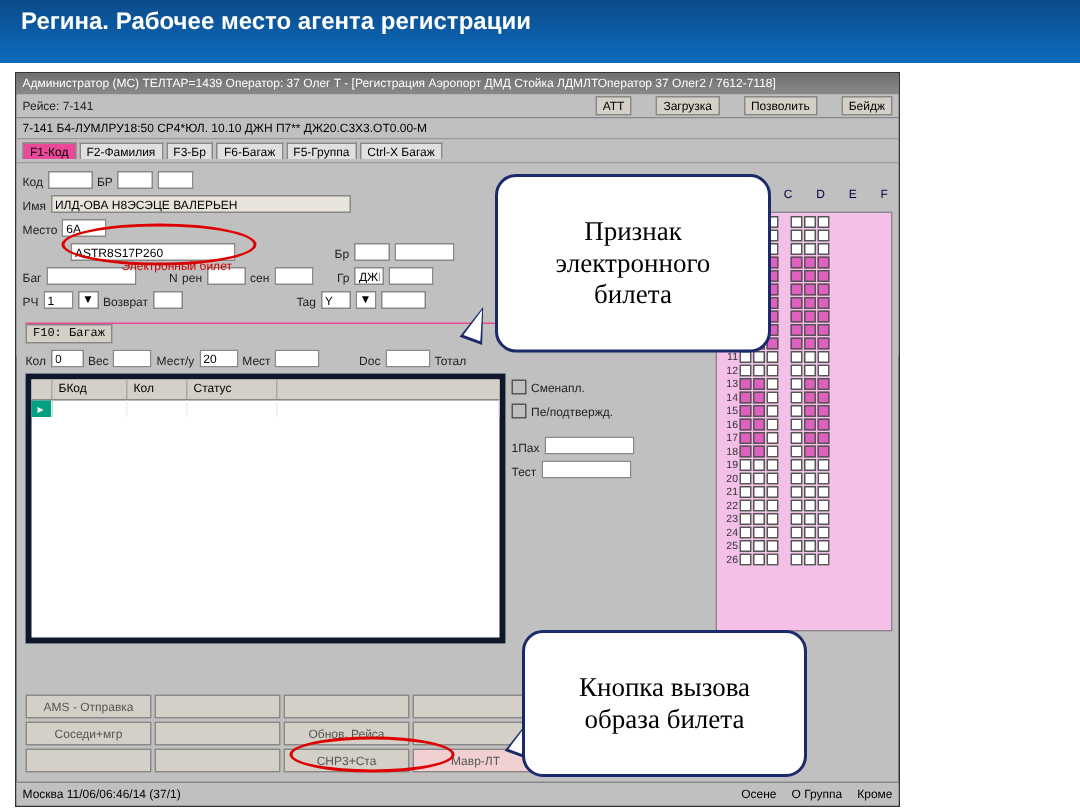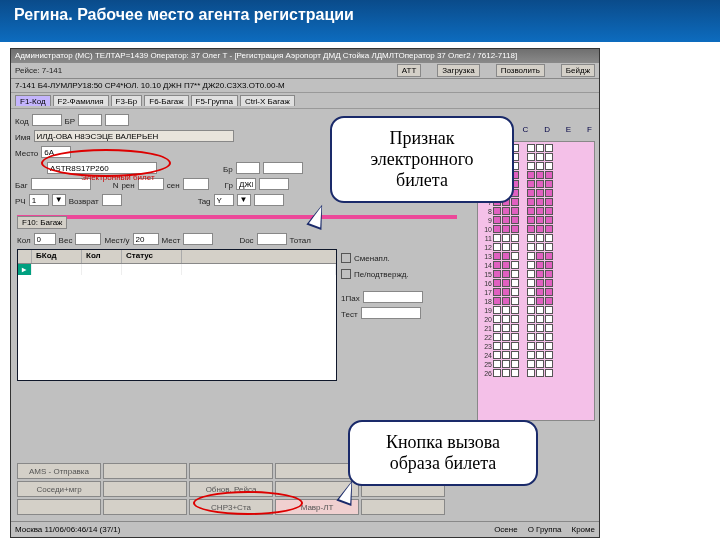--- a/index.html
+++ b/index.html
@@ -8,41 +8,41 @@
 .app-area { position: relative; width: 720px; height: 498px; background: #fff; }
 .win { position: absolute; left: 10px; top: 6px; width: 590px; height: 490px; background: #c0c0c0; border: 1px solid #333; font-size: 8px; }
 .titlebar { background: linear-gradient(#6f6f6f,#8a8a8a); color: #fff; padding: 2px 4px; font-size: 8px; height: 14px; overflow: hidden; white-space: nowrap; }
 .menubar { background: #c0c0c0; border-bottom: 1px solid #888; padding: 2px 4px; font-size: 8px; height: 14px; color: #222; display: flex; gap: 8px; }
 .toolbar { background: #c0c0c0; border-bottom: 1px solid #888; padding: 2px 4px; font-size: 8px; height: 16px; display: flex; align-items: center; gap: 6px; }
 .toolbar .right { margin-left: auto; display: flex; gap: 16px; }
 .btn { background: #d4d0c8; border: 1px solid #888; padding: 0 4px; font-size: 8px; height: 13px; display: inline-flex; align-items: center; }
 .info-line { padding: 2px 4px; font-size: 8px; background: #c0c0c0; border-bottom: 1px solid #999; height: 14px; overflow: hidden; white-space: nowrap; }
 .tabs { padding: 2px 4px; display: flex; gap: 2px; font-size: 8px; background: #c0c0c0; border-bottom: 1px solid #999; height: 16px; }
 .tab { background: #e0e0e0; border: 1px solid #888; padding: 1px 4px; border-bottom: none; }
-.tab.active { background: #c4b5fd; }
+.tab.active { background: #ec4899; }
 .form-area { background: #c0c0c0; padding: 3px 4px; position: relative; font-size: 8px; }
 .row { display: flex; align-items: flex-end; gap: 3px; margin-bottom: 2px; height: 14px; }
 .lbl { color: #222; font-size: 8px; white-space: nowrap; }
 .inp { background: #fff; border: 1px solid #888; height: 12px; font-size: 8px; padding: 0 2px; }
 .red-oval { position: absolute; border: 2px solid #d00; border-radius: 50%; pointer-events: none; }
 .seat-header-area { position: absolute; top: 76px; left: 466px; width: 118px; font-size: 8px; }
 .seat-head-row { display: flex; gap: 10px; justify-content: space-around; }
 .seat-col { color: #004; }
 .seatmap { position: absolute; top: 92px; left: 466px; width: 118px; height: 280px; background: #f4c0e8; border: 1px solid #888; display: flex; flex-direction: column; gap: 1px; padding: 2px; }
 .seat-row { display: flex; gap: 1px; height: 8px; align-items: center; }
 .seat-row .num { width: 12px; font-size: 7px; color: #333; text-align: right; }
 .seat { width: 8px; height: 8px; border: 1px solid #555; background: #fff; }
 .seat.sold { background: #e060c0; }
 .aisle { width: 6px; }
-.grid-area { position: absolute; top: 200px; left: 6px; width: 320px; height: 132px; background: #fff; border: 1px solid #0f172a; font-weight: bold; }
+.grid-area { position: absolute; top: 200px; left: 6px; width: 320px; height: 180px; background: #fff; border: 4px solid #0f172a; }
 .grid-head { display: flex; background: #d4d0c8; border-bottom: 1px solid #888; font-size: 8px; height: 14px; }
 .grid-head div { border-right: 1px solid #aaa; padding: 1px 4px; }
 .grid-body-row { display: flex; font-size: 8px; }
 .grid-body-row div { border-right: 1px solid #eee; padding: 1px 4px; }
-.callout { position: absolute; background: #fff; border: 2px solid #1a2a6a; border-radius: 14px; padding: 10px 14px; font-family: "Times New Roman", serif; font-size: 18px; text-align: center; color: #000; z-index: 50; }
+.callout { position: absolute; background: #fff; border: 2px solid #1a2a6a; border-radius: 14px; padding: 26px 14px; font-family: "Times New Roman", serif; font-size: 18px; text-align: center; color: #000; z-index: 50; }
 .callout-tail { position: absolute; width: 0; height: 0; z-index: 49; }
 .tail1 { left: 310px; top: 162px; border-left: 8px solid transparent; border-right: 8px solid transparent; border-top: 24px solid #1a2a6a; transform: rotate(200deg); }
 .tail1::after { content:''; position:absolute; left:-6px; top:-22px; border-left:6px solid transparent; border-right:6px solid transparent; border-top:20px solid #fff; }
 .tail2 { left: 340px; top: 438px; border-left: 8px solid transparent; border-right: 8px solid transparent; border-top: 24px solid #1a2a6a; transform: rotate(200deg); }
 .tail2::after { content:''; position:absolute; left:-6px; top:-22px; border-left:6px solid transparent; border-right:6px solid transparent; border-top:20px solid #fff; }
 .bottom-btn-area { position: absolute; bottom: 22px; left: 6px; width: 440px; display: flex; flex-wrap: wrap; gap: 2px; }
 .bbtn { background: #d4d0c8; border: 1px solid #888; width: 84px; height: 16px; font-size: 8px; display: flex; align-items: center; justify-content: center; color: #555; }
 .statusbar { position: absolute; bottom: 0; left: 0; right: 0; height: 16px; background: #c0c0c0; border-top: 1px solid #888; display: flex; align-items: center; padding: 0 4px; font-size: 8px; gap: 10px; }
 .statusbar .right { margin-left: auto; display: flex; gap: 10px; }
 .side-panel { position: absolute; top: 200px; left: 330px; width: 120px; height: 80px; font-size: 8px; }
@@ -127,21 +127,21 @@
         <span class="inp" style="width:14px;text-align:center">▼</span>
         <input class="inp" style="width: 30px;">
       </div>
 
       <div class="red-oval" style="top:40px;left:30px;width:130px;height:28px;"></div>
     </div>
 
     <div class="e-ticket-label">Электронный билет</div>
 
     <div class="bag-row-area">
-      <div class="row" style="border-top:4px solid #ec4899;padding-top:2px;">
+      <div class="row" style="border-top:1px solid #ec4899;padding-top:2px;font-family:Liberation Mono, monospace;">
         <span class="btn">F10: Багаж</span>
       </div>
       <div class="row">
         <span class="lbl">Кол</span>
         <input class="inp" style="width: 22px;" value="0">
         <span class="lbl">Вес</span>
         <input class="inp" style="width: 26px;">
         <span class="lbl">Мест/у</span>
         <input class="inp" style="width: 26px;" value="20">
         <span class="lbl">Мест</span>

